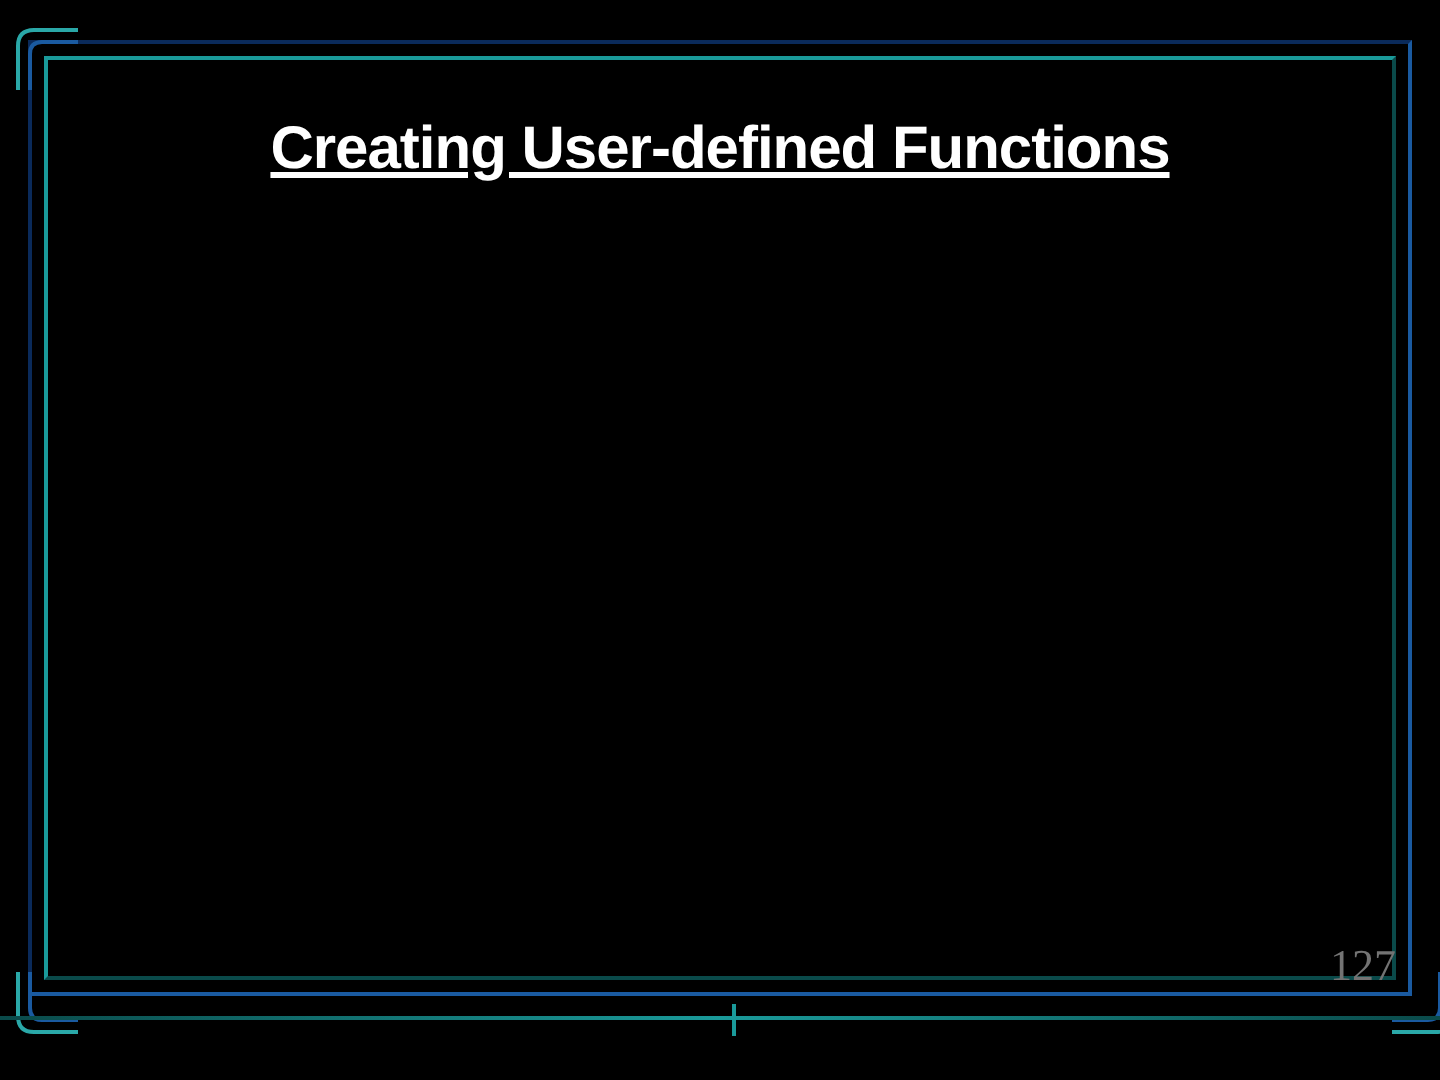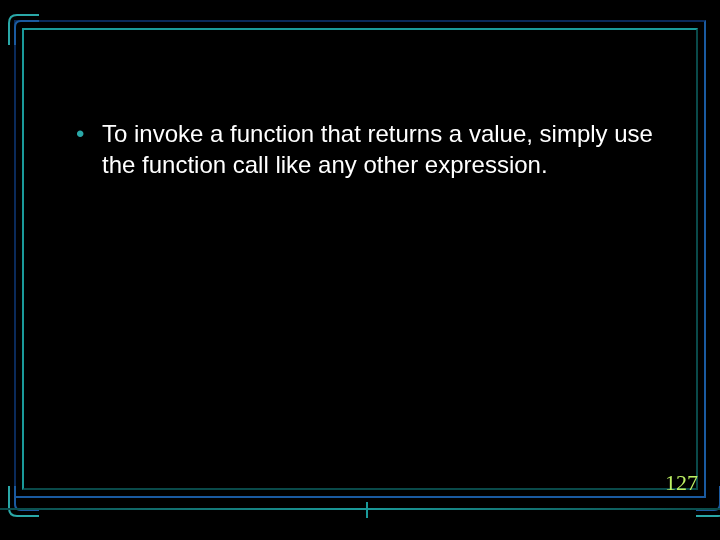--- a/index.html
+++ b/index.html
@@ -79,21 +79,21 @@
     left: 4px;
     top: 0;
     color: #2aa8a8;
     font-size: 24px;
     line-height: 1.3;
   }
   .pagenum {
     position: absolute;
     right: 22px;
     bottom: 44px;
-    color: #bef264;
+    color: #737373;
     font-family: "Times New Roman", Times, serif;
     font-size: 22px;
   }
   .bottom-line {
     position: absolute;
     left: 0;
     right: 0;
     bottom: 30px;
     height: 2px;
     background: linear-gradient(to right, #0a4a4a, #1a9a9a 50%, #0a4a4a);
@@ -136,24 +136,24 @@
       <path d="M8 2 L8 20 Q8 26 14 26 L32 26" fill="none" stroke="#1a5aa0" stroke-width="2"></path>
     </svg>
   </div>
   <div class="corner br">
     <svg viewBox="0 0 34 34">
       <path d="M32 2 L32 24 Q32 32 24 32 L2 32" fill="none" stroke="#2aa8a8" stroke-width="2"></path>
       <path d="M26 2 L26 20 Q26 26 20 26 L2 26" fill="none" stroke="#1a5aa0" stroke-width="2"></path>
     </svg>
   </div>
 
+  <div class="title">Creating User-defined Functions</div>
 
   <div class="body">
     <ul>
-      <li>To invoke a function that returns a value, simply use the function call like any other expression.</li>
     </ul>
   </div>
 
   <div class="pagenum">127</div>
 
   <div class="bottom-line"></div>
   <div class="bottom-tick"></div>
 
 
 </div>

